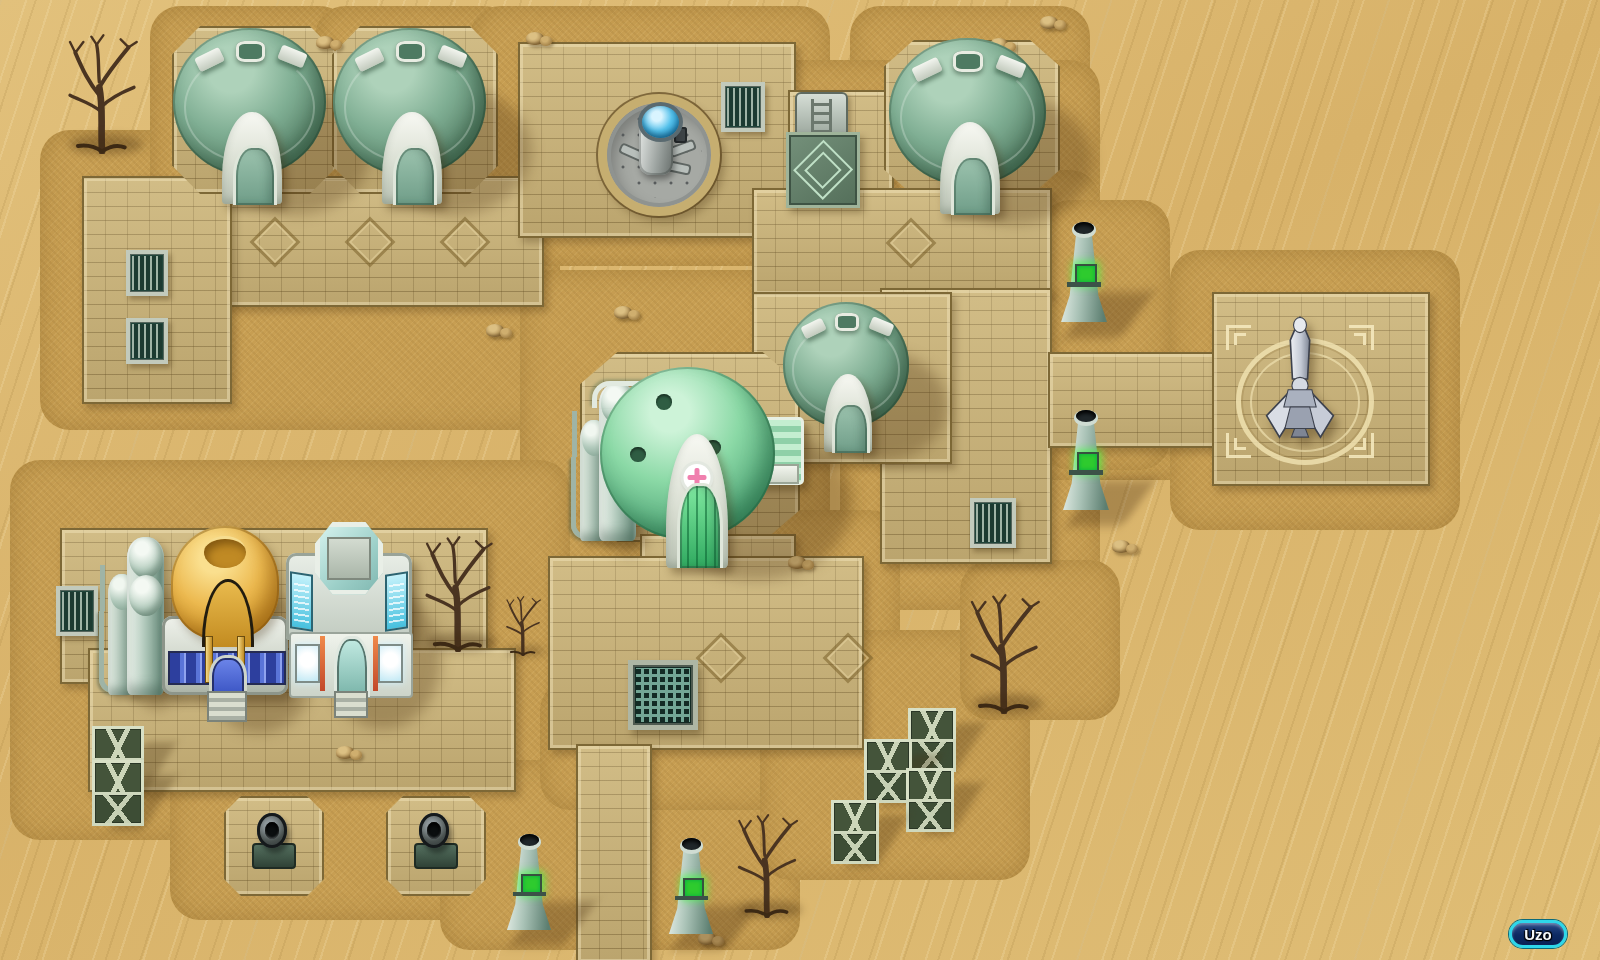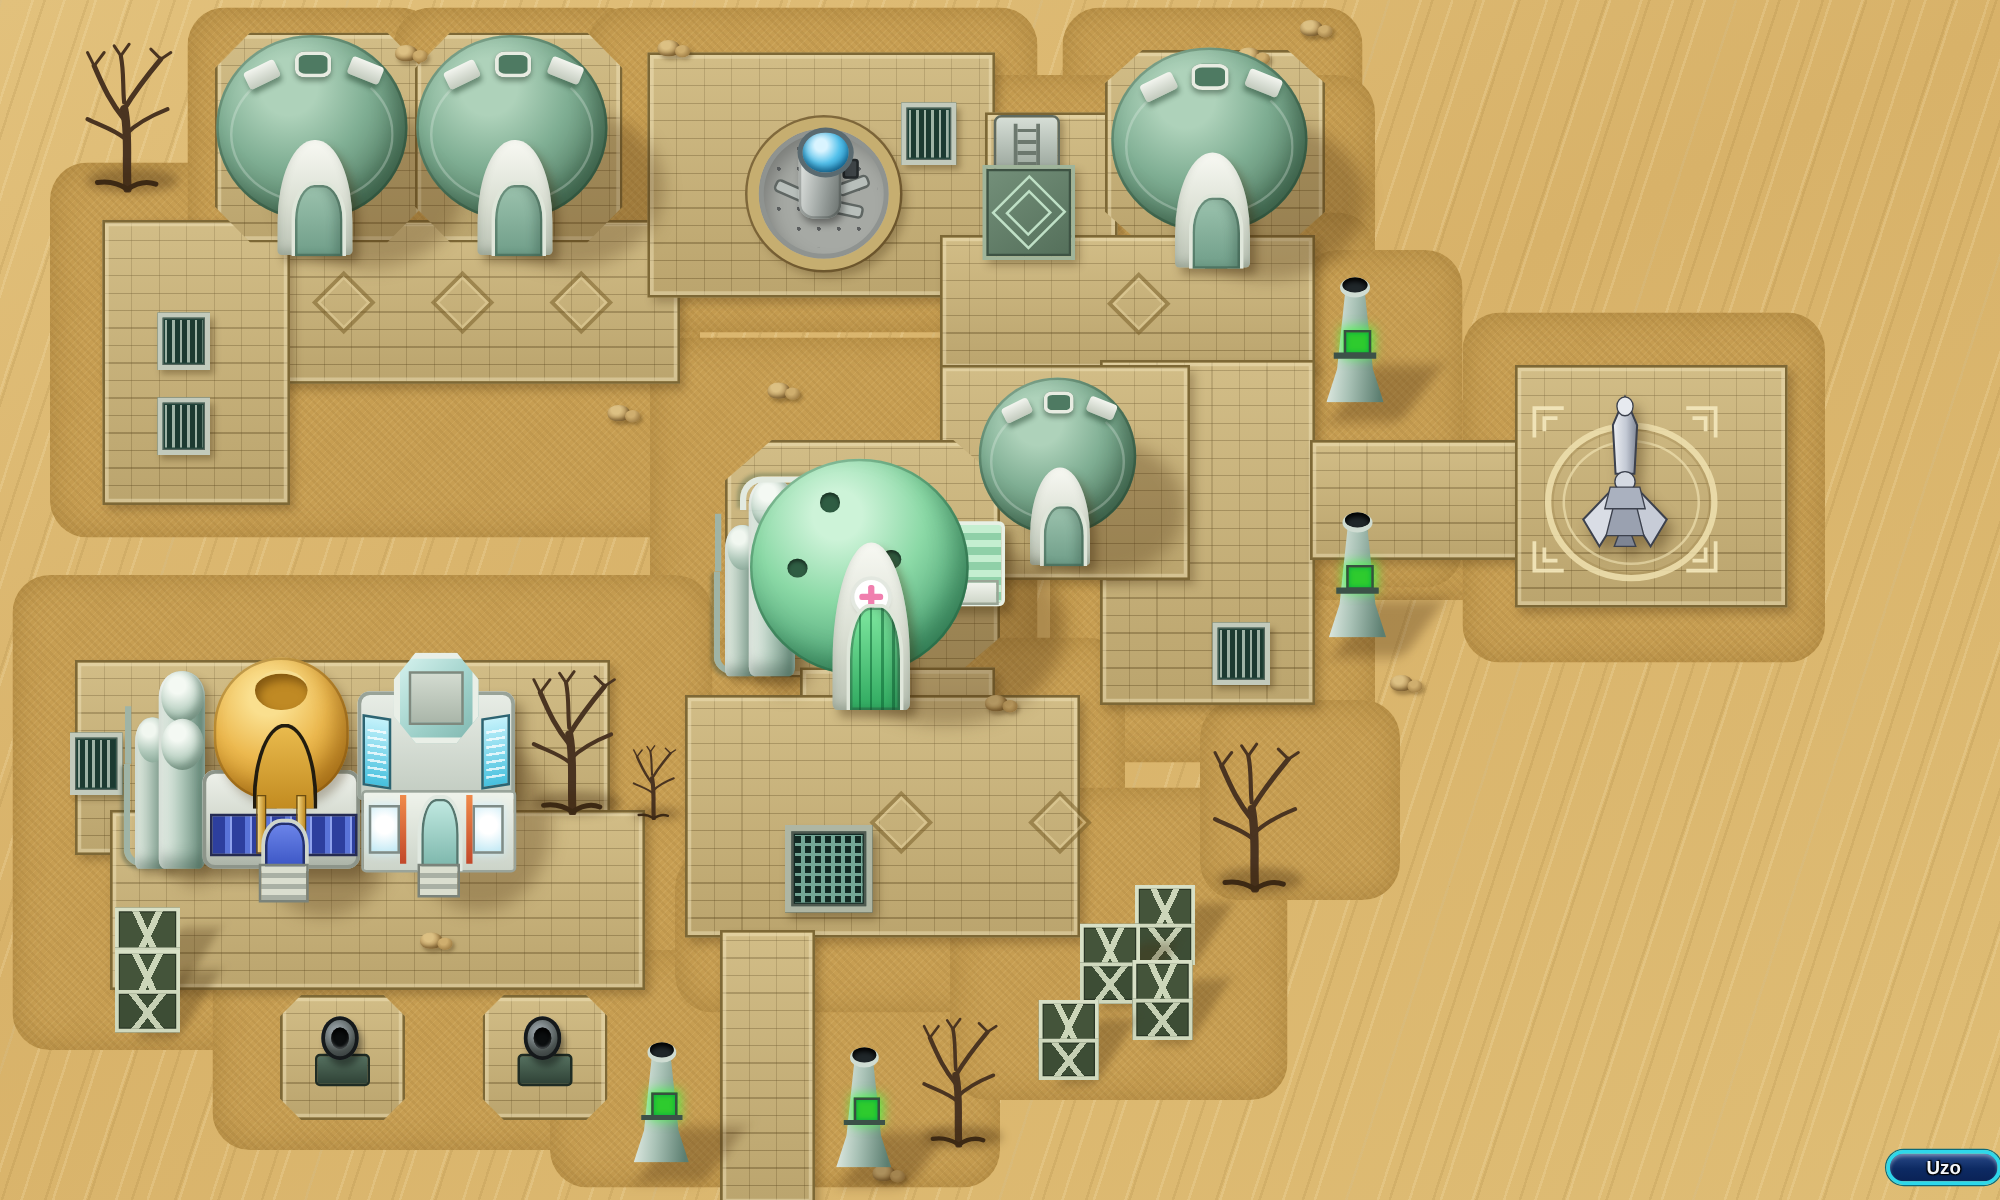--- a/index.html
+++ b/index.html
@@ -248,21 +248,21 @@
   .tree::after{content:"";position:absolute;left:12%;bottom:0;width:85%;height:16%;
     border-radius:50%;background:rgba(62,40,12,.35);filter:blur(4px);}
   .rock::before{content:"";position:absolute;left:0;top:22%;width:68%;height:62%;
     border-radius:50% 50% 45% 45%;
     background:radial-gradient(circle at 38% 28%, #dcc083 0 25%, #a9854a 80%);
     box-shadow:inset -2px -2px 3px rgba(70,45,12,.5), 2px 3px 3px rgba(70,45,12,.35);}
   .rock::after{content:"";position:absolute;right:0;top:42%;width:46%;height:46%;border-radius:50%;
     background:radial-gradient(circle at 40% 28%, #cfae6e 0 30%, #96743c 85%);
     box-shadow:2px 2px 3px rgba(70,45,12,.35);}
   
-  #hud-badge{position:absolute;left:1509px;top:920px;width:92px;height:28px;border-radius:15px;
+  #hud-badge{position:absolute;left:1509px;top:920px;width:58px;height:28px;border-radius:15px;
     background:linear-gradient(#2a4a88,#0d2a63 55%,#0a2256);
     border:3px solid #2ed7ea;box-shadow:0 0 0 1px #0b6a7a, inset 0 2px 3px rgba(255,255,255,.35);
     color:#f4f7fb;font-weight:bold;font-size:15px;display:flex;align-items:center;justify-content:center;
     text-shadow:1px 1px 1px #000,-1px 1px 1px #000,1px -1px 1px #000;box-sizing:border-box;}
 </style>
 </head>
 <body>
 
 <div id="stage">
   <div id="map">

